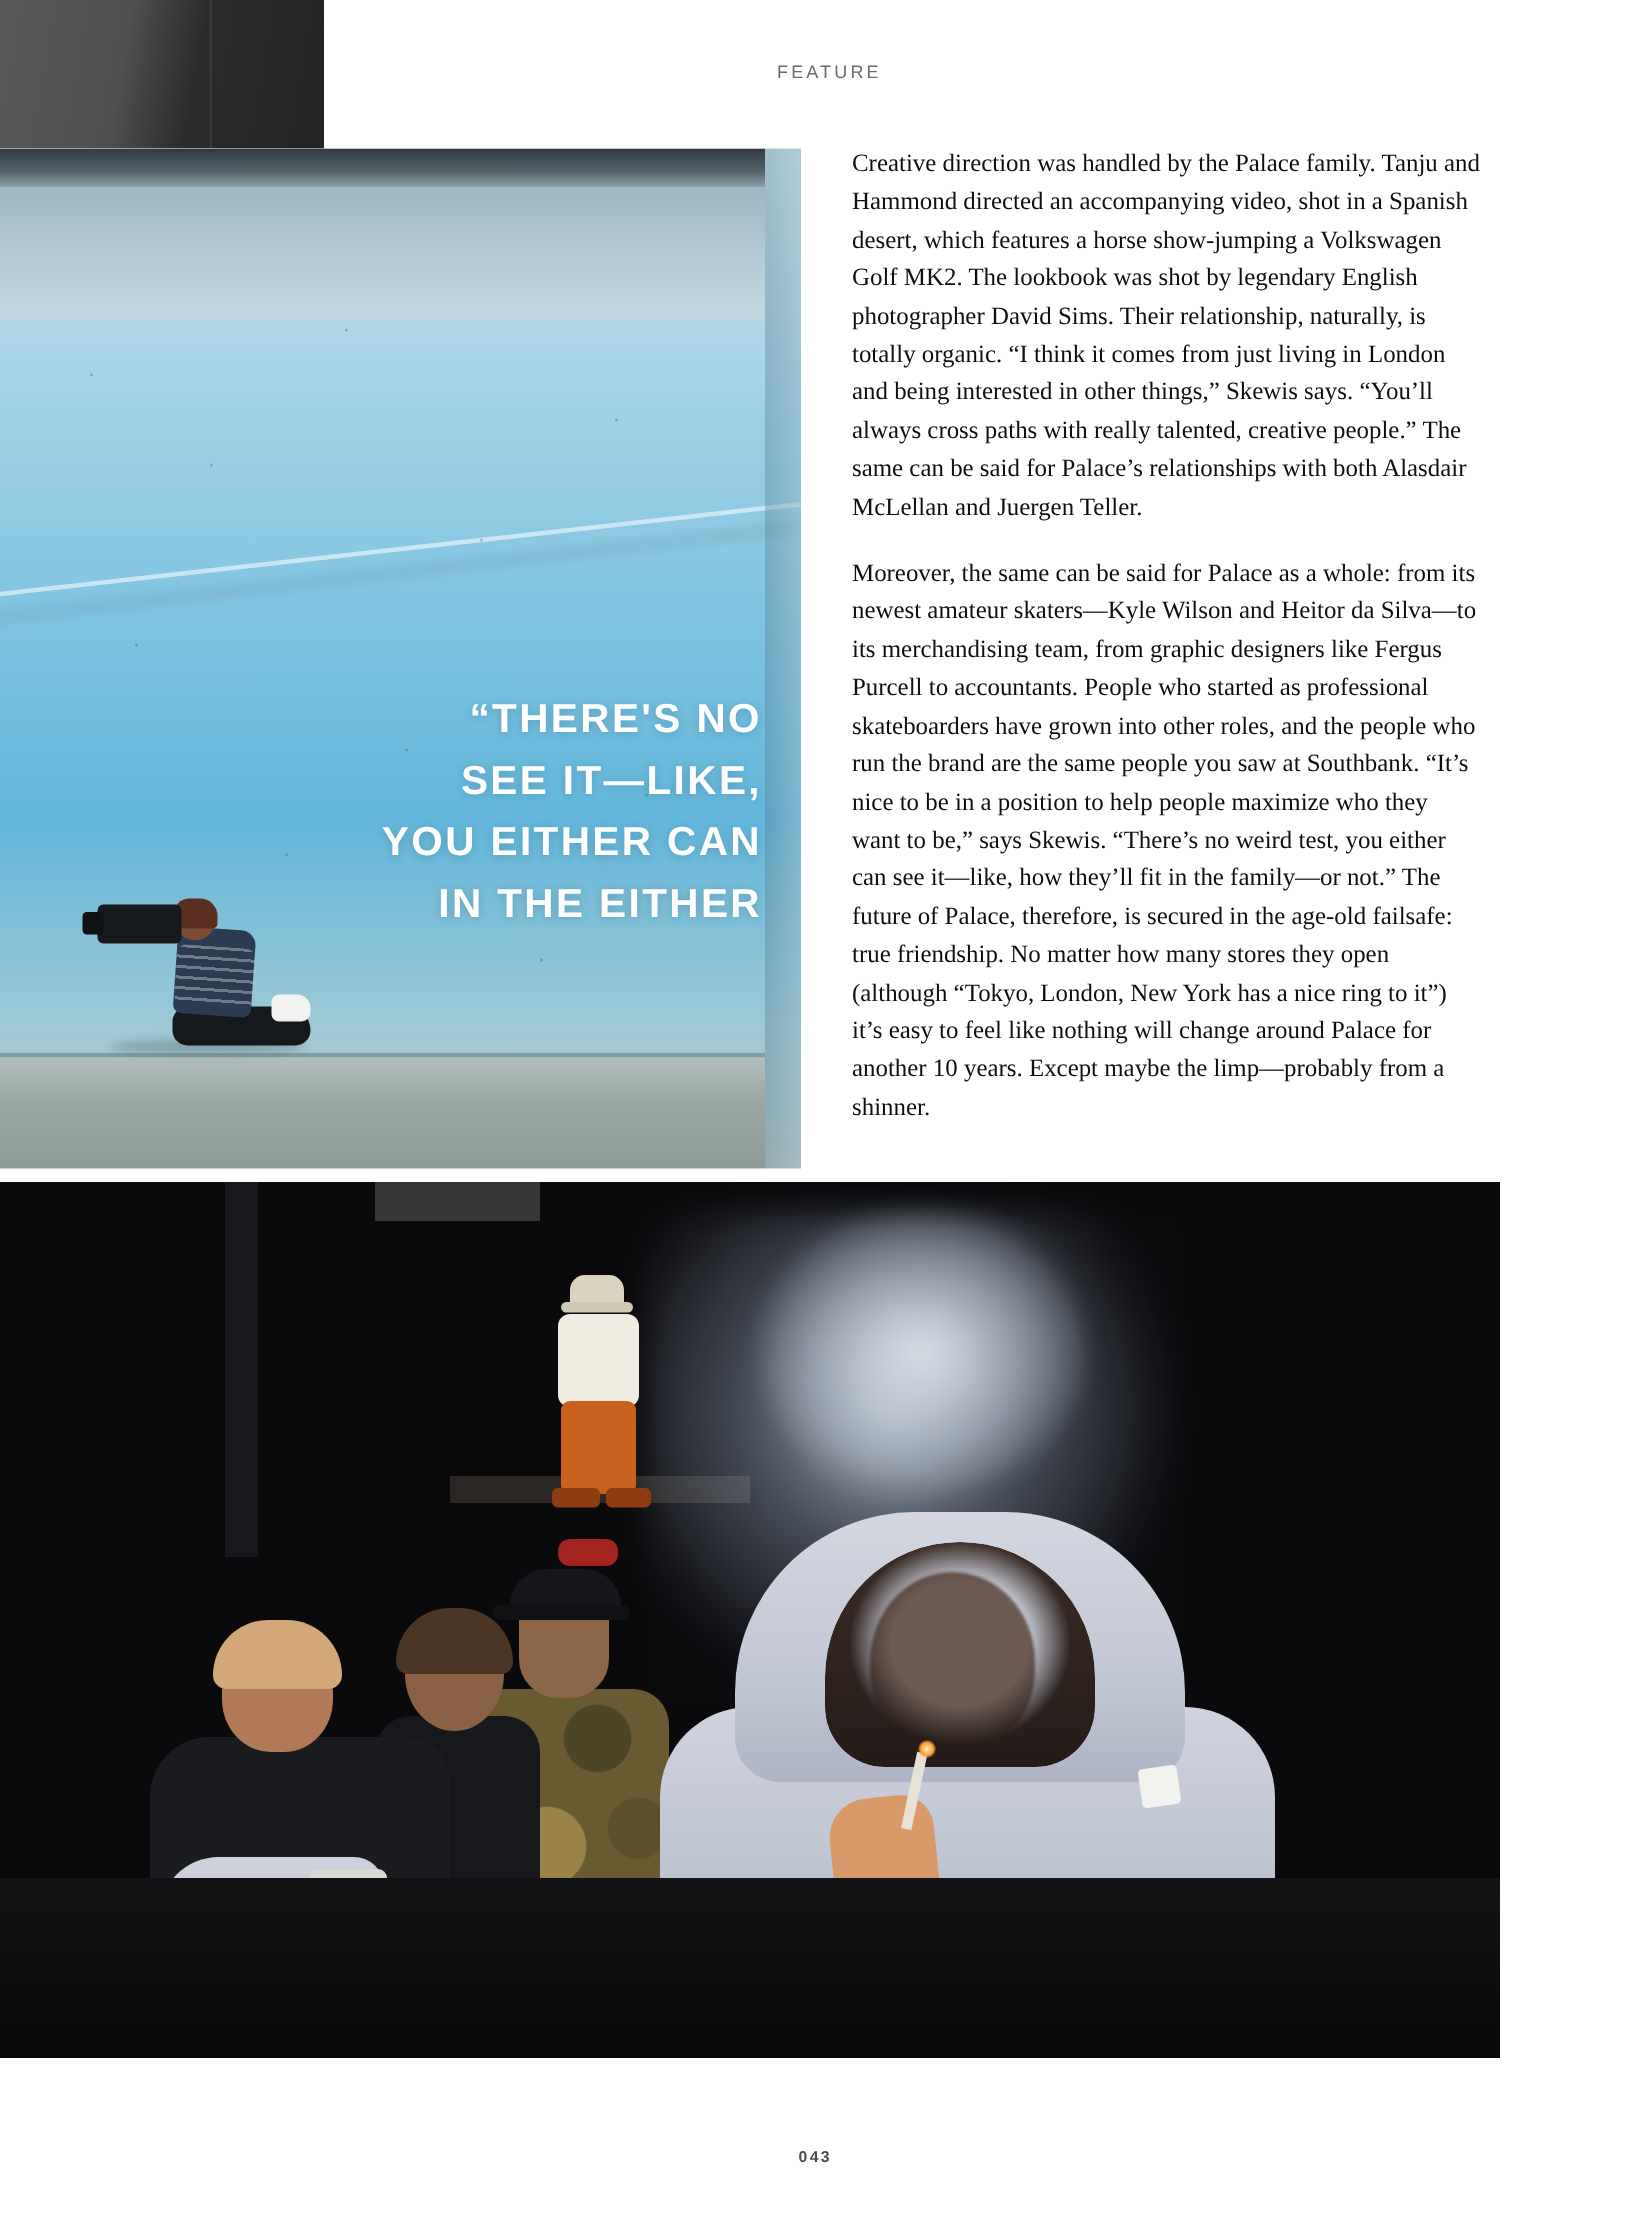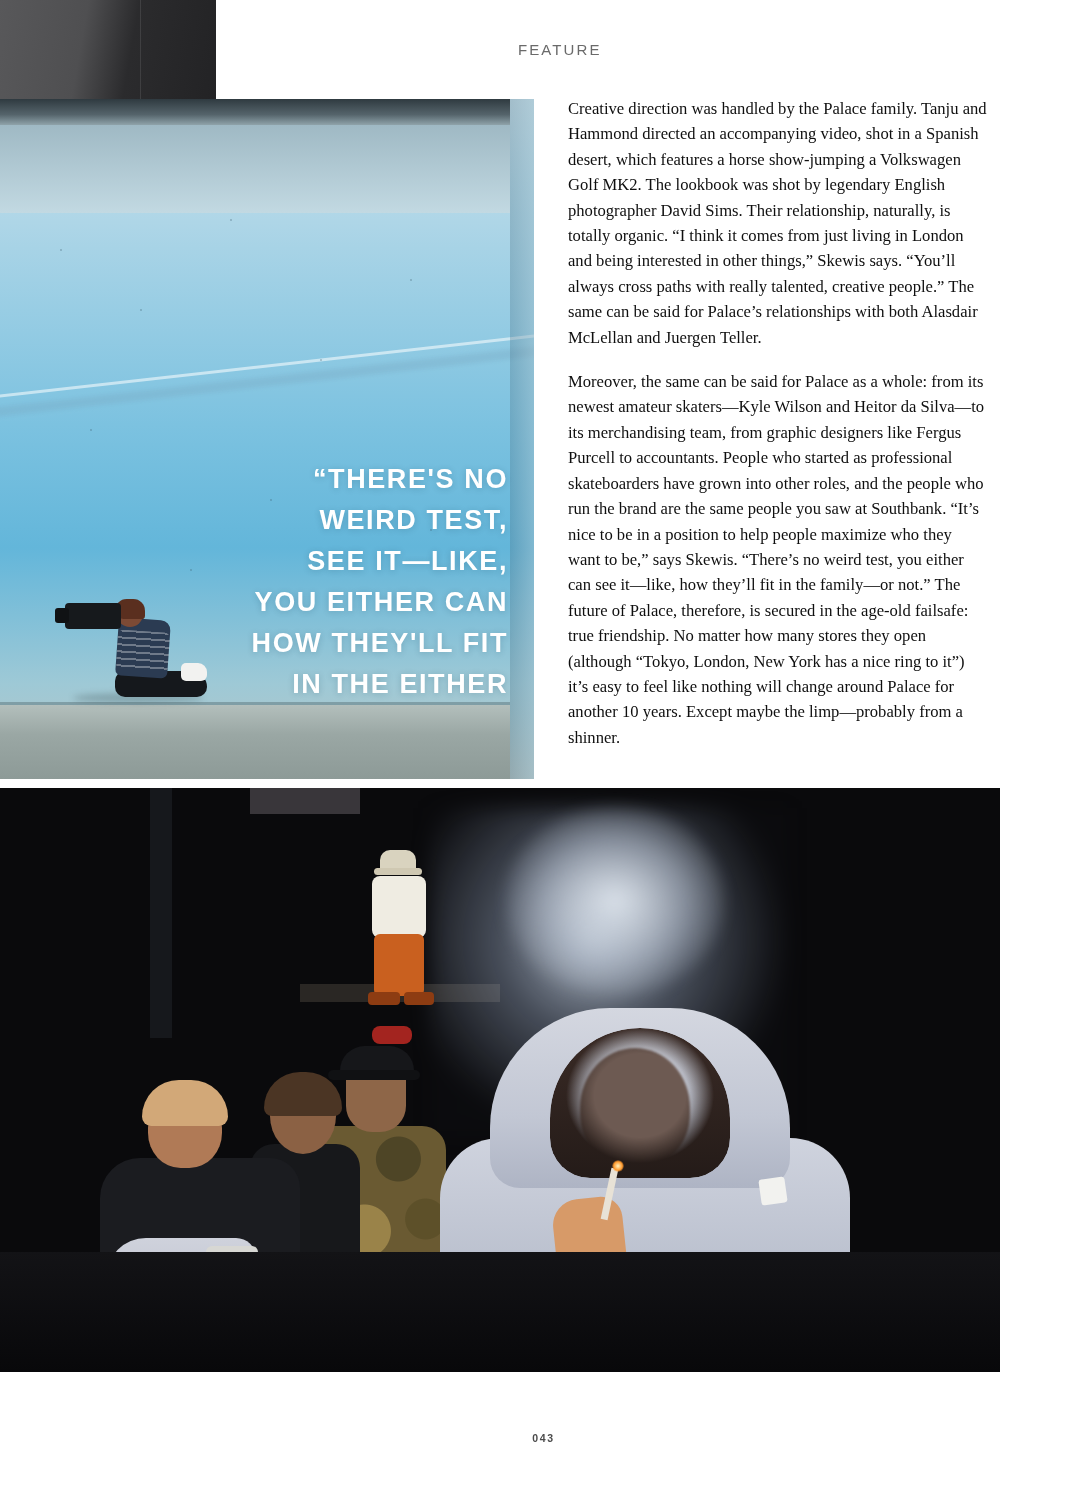--- a/index.html
+++ b/index.html
@@ -22,21 +22,21 @@
     top: 0;
     left: 0;
     width: 1087px;
     height: 100px;
   }
   .header-label {
     position: absolute;
     top: 41px;
     left: 518px;
     font-family: "Liberation Sans", sans-serif;
-    font-size: 15px;
+    font-size: 12px;
     letter-spacing: 2.1px;
     color: #6a6a6a;
     font-weight: 400;
   }
 
   
   .corner-block {
     position: absolute;
     top: 0;
     left: 0;
@@ -530,24 +530,22 @@
     <div class="shoe"></div>
     <div class="torso"></div>
     <div class="stripes"></div>
     <div class="head"></div>
     <div class="hair"></div>
     <div class="cam"></div>
   </div>
 
   <div class="pullquote">
     <div>“THERE'S NO</div>
-    <div>WEIRD TEST,</div>
     <div>SEE IT—LIKE,</div>
     <div>YOU EITHER CAN</div>
-    <div>HOW THEY'LL FIT</div>
     <div>IN THE EITHER</div>
   </div>
 </div>
 
 <div class="body-col">
   <p>Creative direction was handled by the Palace family. Tanju and Hammond directed an accompanying video, shot in a Spanish desert, which features a horse show-jumping a Volkswagen Golf MK2. The lookbook was shot by legendary English photographer David Sims. Their relationship, naturally, is totally organic. “I think it comes from just living in London and being interested in other things,” Skewis says. “You’ll always cross paths with really talented, creative people.” The same can be said for Palace’s relationships with both Alasdair McLellan and Juergen Teller.</p>
   <p>Moreover, the same can be said for Palace as a whole: from its newest amateur skaters—Kyle Wilson and Heitor da Silva—to its merchandising team, from graphic designers like Fergus Purcell to accountants. People who started as professional skateboarders have grown into other roles, and the people who run the brand are the same people you saw at Southbank. “It’s nice to be in a position to help people maximize who they want to be,” says Skewis. “There’s no weird test, you either can see it—like, how they’ll fit in the family—or not.” The future of Palace, therefore, is secured in the age-old failsafe: true friendship. No matter how many stores they open (although “Tokyo, London, New York has a nice ring to it”) it’s easy to feel like nothing will change around Palace for another 10 years. Except maybe the limp—probably from a shinner.</p>
 </div>
 
 <div class="photo-dark">

